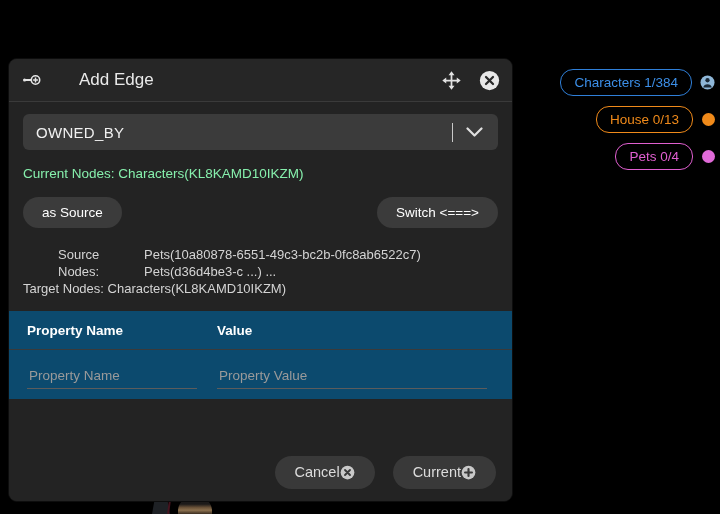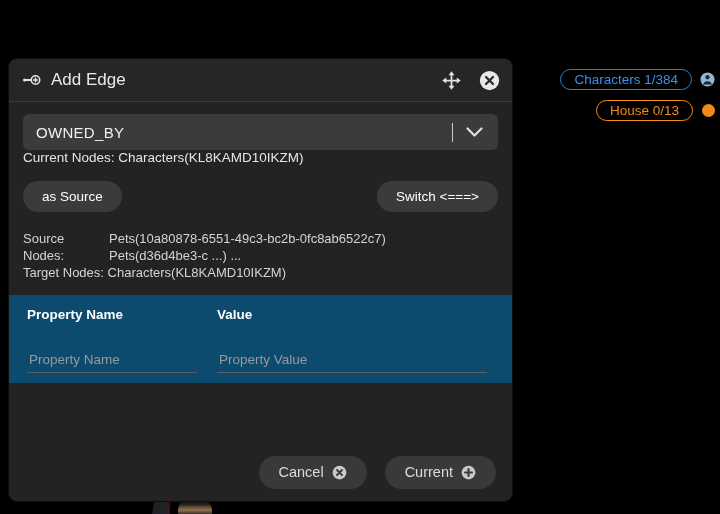--- a/index.html
+++ b/index.html
@@ -47,21 +47,21 @@
   .tab.active {
     background: #92c5f0; color: #101010; font-weight: 600;
     border-radius: 16px; border-right: none;
   }
 
   
   .side { position: absolute; left: 530px; top: 69px; width: 185px; }
   .pill-row { display: flex; align-items: center; justify-content: flex-end; margin-bottom: 10px; }
   .pill {
     display: inline-flex; align-items: center; justify-content: center;
-    height: 21px; padding: 0 13px; border-radius: 13px;
+    height: 27px; padding: 0 13px; border-radius: 13px;
     background: #000; font-size: 13.5px; white-space: nowrap;
     border: 1.6px solid #2d7fd6; color: #2d7fd6; cursor: pointer;
   }
   .pill.blue   { border-color: #2f7fd8; color: #3c8fe8; }
   .pill.orange { border-color: #f08a1a; color: #f08a1a; justify-content: flex-end; }
   .pill.pink   { border-color: #e05fd0; color: #e05fd0; }
   .dot { width: 13px; height: 13px; border-radius: 50%; margin-left: 9px; flex: none; }
   .dot.orange { background: #f08a1a; }
   .dot.pink { background: #e06ad8; }
   .avatar-ico { width: 15px; height: 15px; margin-left: 8px; flex: none; }
@@ -70,53 +70,54 @@
   .dialog {
     position: absolute; left: 8px; top: 58px;
     width: 505px; height: 444px;
     background: #232323; border: 1px solid #0d0d0d;
     border-radius: 9px; overflow: hidden;
   }
   .dlg-head {
     height: 43px; display: flex; align-items: center;
     padding: 0 12px 0 14px; border-bottom: 1px solid #3a3a3a;
     background: #262626;
+    gap: 28px;
   }
   .dlg-title { font-size: 17px; color: #e9e9e9; margin-left: 8px; }
   .head-icons { margin-left: auto; display: flex; align-items: center; gap: 17px; }
   .ico-btn { cursor: pointer; display: flex; align-items: center; }
 
   .dlg-body { padding: 12px 14px 0 14px; }
 
   .select-box {
     position: relative; height: 36px; background: #3b3b3b;
     border-radius: 6px; display: flex; align-items: center;
     padding: 0 0 0 13px; cursor: pointer;
   }
   .select-val { font-size: 15px; color: #f0f0f0; letter-spacing: .3px; }
   .select-right { margin-left: auto; display: flex; align-items: center; height: 100%; }
   .sep-bar { width: 1.5px; height: 19px; background: #c9c9c9; margin-right: 13px; }
   .caret { margin-right: 15px; display: flex; }
 
   .current-nodes {
-    margin-top: 0; font-size: 13.5px; color: #e5e5e5;
+    margin-top: 16px; font-size: 13.5px; color: #86efac;
   }
 
   .btn-row { margin-top: 16px; display: flex; justify-content: space-between; }
   .gbtn {
     background: #3b3b3b; color: #ffffff; font-size: 13.5px;
     border: none; border-radius: 16px; height: 31px; padding: 0 19px;
     cursor: pointer; font-family: inherit;
   }
 
   .nodes-info {
     margin-top: 18px; font-size: 13px; color: #d4d4d4; line-height: 17px;
   }
   .ni-row { display: flex; }
-  .ni-lbl { width: 86px; flex: none; }
+  .ni-lbl { width: 86px; flex: none; margin-left: 35px; }
   .ni-val { flex: 1; }
   .ni-full { }
 
   .prop-panel {
     margin: 14px -14px 0 -14px; padding: 0;
     background: #0c4a6e;
   }
   .prop-head {
     display: flex; padding: 12px 14px 11px 18px;
     border-bottom: 1px solid #3a3a3a;
@@ -135,21 +136,21 @@
   .pinput.a { width: 170px; }
   .pinput.b { width: 270px; }
 
   .footer {
     position: absolute; left: 0; right: 0; bottom: 0;
     height: 58px; display: flex; align-items: center;
     justify-content: flex-end; gap: 18px; padding-right: 16px;
     background: #232323;
   }
   .fbtn {
-    display: inline-flex; align-items: center; gap: 8px;
+    display: inline-flex; align-items: center; gap: 0;
     background: #393939; color: #dcdcdc; border: none;
     border-radius: 17px; height: 33px; padding: 0 20px;
     font-size: 14.5px; cursor: pointer; font-family: inherit;
   }
 </style>
 </head>
 <body>
 
 <div id="root">
 
@@ -171,20 +172,26 @@
       </svg>
     </div>
 
     <div class="pill-row">
       <div class="pill orange">
         <span>House 0/13</span>
       </div>
       <span class="dot orange"></span>
     </div>
 
+    <div class="pill-row">
+      <div class="pill pink">
+        <span>Pets 0/4</span>
+      </div>
+      <span class="dot pink"></span>
+    </div>
 
   </div>
 
   <div class="dialog">
 
     <div class="dlg-head">
       <svg width="20" height="16" viewBox="0 0 20 16">
         <line x1="1" y1="8" x2="9" y2="8" stroke="#e4e4e4" stroke-width="1.8"></line>
         <circle cx="1.6" cy="8" r="1.6" fill="#e4e4e4"></circle>
         <circle cx="12.5" cy="8" r="4.2" fill="none" stroke="#e4e4e4" stroke-width="1.6"></circle>

